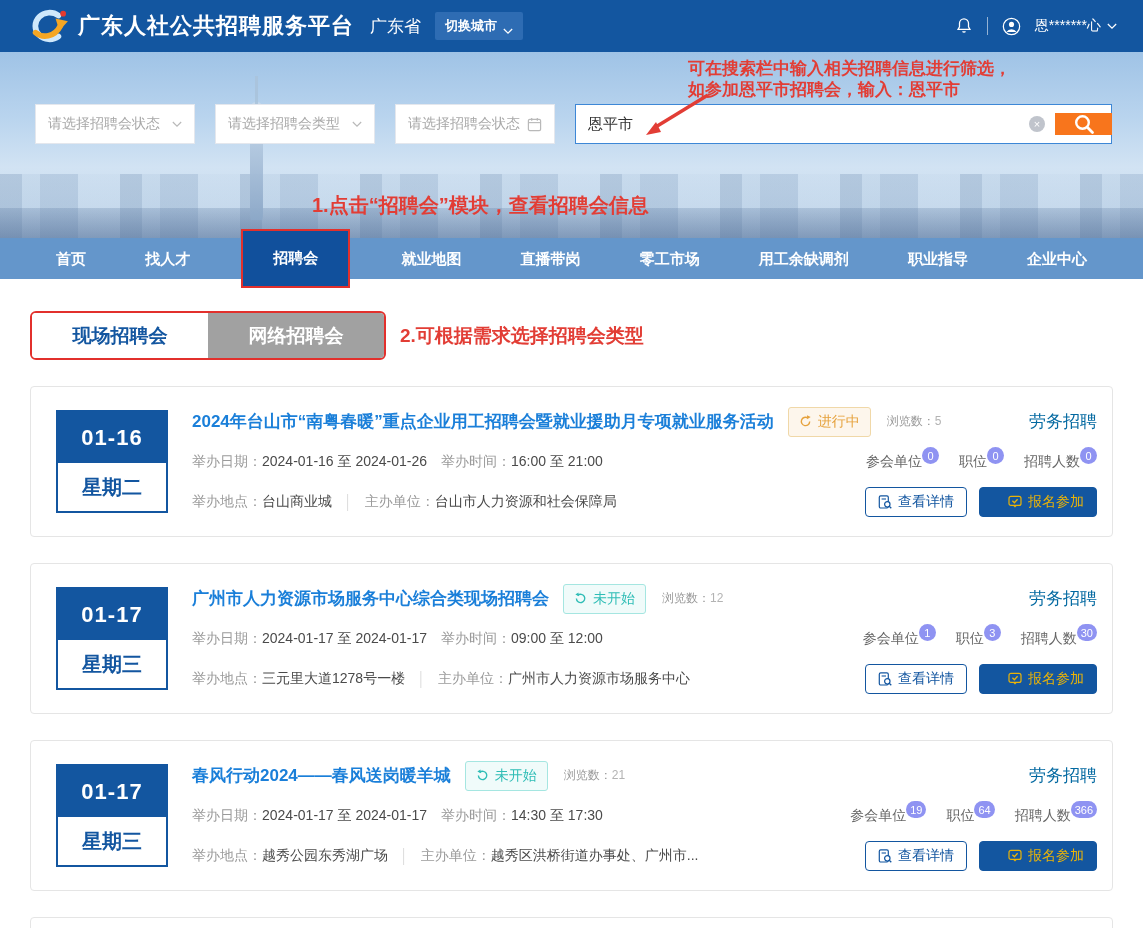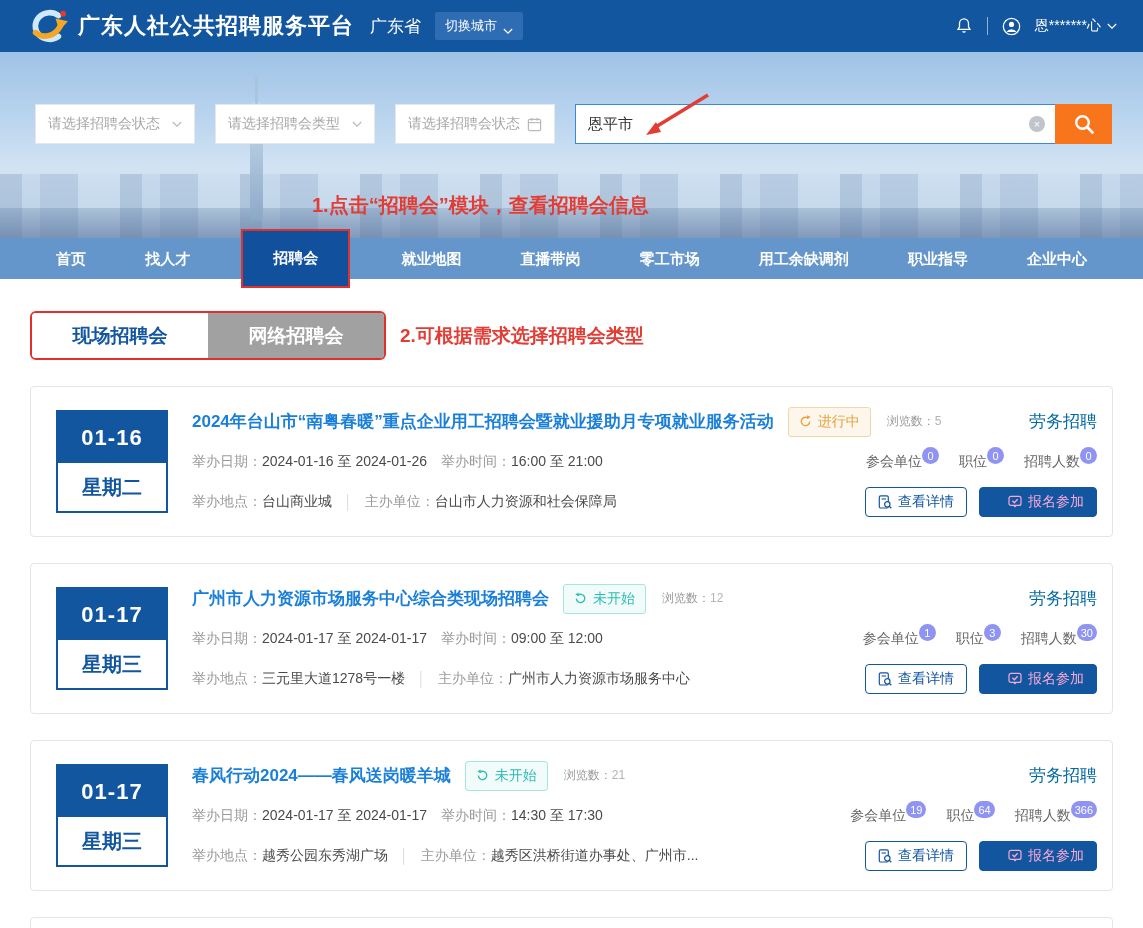--- a/index.html
+++ b/index.html
@@ -6,21 +6,21 @@
   html,body { width:1143px; height:928px; overflow:hidden; background:#fff;
     font-family:"Liberation Sans","DejaVu Sans",sans-serif; }
 
   
   .header { height:52px; background:#1356a0; display:flex; align-items:center;
     padding:0 26px; color:#fff; position:relative; }
   .logo { width:42px; height:38px; margin-right:10px; flex-shrink:0; }
   .site-title { font-size:22px; font-weight:bold; letter-spacing:1px; }
   .province { font-size:17px; margin-left:16px; }
   .switch-city { margin-left:14px; background:#2e6cb3; color:#fff; font-size:13px;
-    padding:5px 10px; border-radius:2px; display:inline-flex; align-items:flex-end; gap:6px; cursor:pointer; }
+    padding:5px 10px; border-radius:2px; display:inline-flex; align-items:flex-end; gap:6px; cursor:pointer;font-weight:bold; }
   .header-right { margin-left:auto; display:flex; align-items:center; gap:14px; }
   .h-divider { width:1px; height:18px; background:rgba(255,255,255,.55); }
   .username { font-size:14px; display:inline-flex; align-items:center; gap:6px; cursor:pointer; }
   .chev { width:10px; height:7px; }
 
   
   .banner { height:186px; position:relative; overflow:hidden;
     background:linear-gradient(180deg,#9fc3e6 0%,#b9d4ee 35%,#d2e3f3 62%,#c8dbee 85%,#bccfe6 100%); }
   .skyline { position:absolute; bottom:0; left:0; right:0; height:64px; opacity:.55;
     background:repeating-linear-gradient(90deg,
@@ -32,21 +32,21 @@
     background:linear-gradient(180deg, rgba(200,218,236,.95), rgba(140,168,200,.95));
     border-radius:45% 45% 8% 8% / 6%; }
   .tower:after { content:""; position:absolute; left:5px; top:-26px; width:3px; height:28px;
     background:rgba(170,195,220,.9); }
 
   .filter-row { position:absolute; top:52px; left:35px; display:flex; gap:20px; }
   .select { width:160px; height:40px; background:#fff; display:flex; align-items:center;
     justify-content:space-between; padding:0 12px; color:#a8a8a8; font-size:14px;
     border:1px solid #e4e7ed; cursor:pointer; }
   .search-wrap { position:absolute; top:52px; left:575px; width:537px; height:40px;
-    display:flex; border:1px solid #3d87d6; background:#fff; }
+    display:flex; border:1px solid #3d87d6; background:#fff;align-items:center; }
   .search-input { flex:1; border:none; outline:none; font-size:15px; color:#333;
     padding:0 12px; font-family:inherit; }
   .clear-btn { width:16px; height:16px; border-radius:50%; background:#c0c4cc; color:#fff;
     font-size:11px; line-height:16px; text-align:center; align-self:center; margin-right:10px; cursor:pointer; }
   .search-btn { width:57px; margin:-1px -1px -1px 0; background:#f8751c; border:none;
     display:flex; align-items:center; justify-content:center; cursor:pointer; }
 
   .tip-text { position:absolute; left:688px; top:6px; color:#e23d35; font-size:17px;
     font-weight:bold; line-height:21px; white-space:nowrap; }
   .arrow-svg { position:absolute; left:620px; top:35px; z-index:5; }
@@ -92,21 +92,21 @@
   .stats { margin-left:auto; display:flex; gap:20px; align-items:flex-start;
     color:#666; font-size:14px; }
   .stat-badge { background:#8f93f2; color:#fff; font-size:11px; min-width:17px; height:17px;
     border-radius:9px; display:inline-flex; align-items:center; justify-content:center;
     padding:0 4px; position:relative; top:-6px; }
   .v-divider { color:#ddd; margin:0 12px; }
   .buttons { margin-left:auto; display:flex; gap:12px; }
   .btn { height:30px; padding:0 12px; border-radius:4px; display:inline-flex;
     align-items:center; gap:6px; font-size:14px; cursor:pointer; font-family:inherit; }
   .btn-outline { border:1px solid #1356a0; color:#1356a0; background:#fff; }
-  .btn-filled  { border:1px solid #1356a0; background:#1356a0; color:#f9a8d4;padding-left:28px; }
+  .btn-filled  { border:1px solid #1356a0; background:#1356a0; color:#eab308;padding-left:28px; }
 </style>
 </head>
 <body>
 
 <div class="header">
   <svg class="logo" viewBox="0 0 44 40">
     <path d="M34 9 A15 14 0 1 0 34 31" fill="none" stroke="#cfe8fb" stroke-width="6" stroke-linecap="round"></path>
     <path d="M10 27 C17 33 30 32 36 20" fill="none" stroke="#f5a623" stroke-width="6" stroke-linecap="round"></path>
     <polygon points="31,12 44,15 35,25" fill="#f5a623"></polygon>
     <circle cx="39" cy="7" r="3" fill="#e53a2e"></circle>
@@ -172,20 +172,24 @@
     <input class="search-input" value="恩平市" style="">
     <span class="clear-btn">×</span>
     <button class="search-btn">
       <svg width="22" height="22" viewBox="0 0 22 22">
         <circle cx="9.5" cy="9.5" r="6.3" fill="none" stroke="#fff" stroke-width="2.4"></circle>
         <line x1="14.3" y1="14.3" x2="19.5" y2="19.5" stroke="#fff" stroke-width="2.8" stroke-linecap="round"></line>
       </svg>
     </button>
   </div>
 
+  <div class="tip-text">
+    <div>可在搜索栏中输入相关招聘信息进行筛选，</div>
+    <div>如参加恩平市招聘会，输入：恩平市</div>
+  </div>
   <svg class="arrow-svg" width="120" height="60">
     <line x1="88" y1="8" x2="34" y2="41" stroke="#e23d35" stroke-width="3.5"></line>
     <polygon points="26,48 36,35 41,45" fill="#e23d35"></polygon>
   </svg>
   <div class="step1">1.点击“招聘会”模块，查看招聘会信息</div>
 </div>
 
 <div class="nav">
   <span class="nav-item">首页</span>
   <span class="nav-item">找人才</span>

